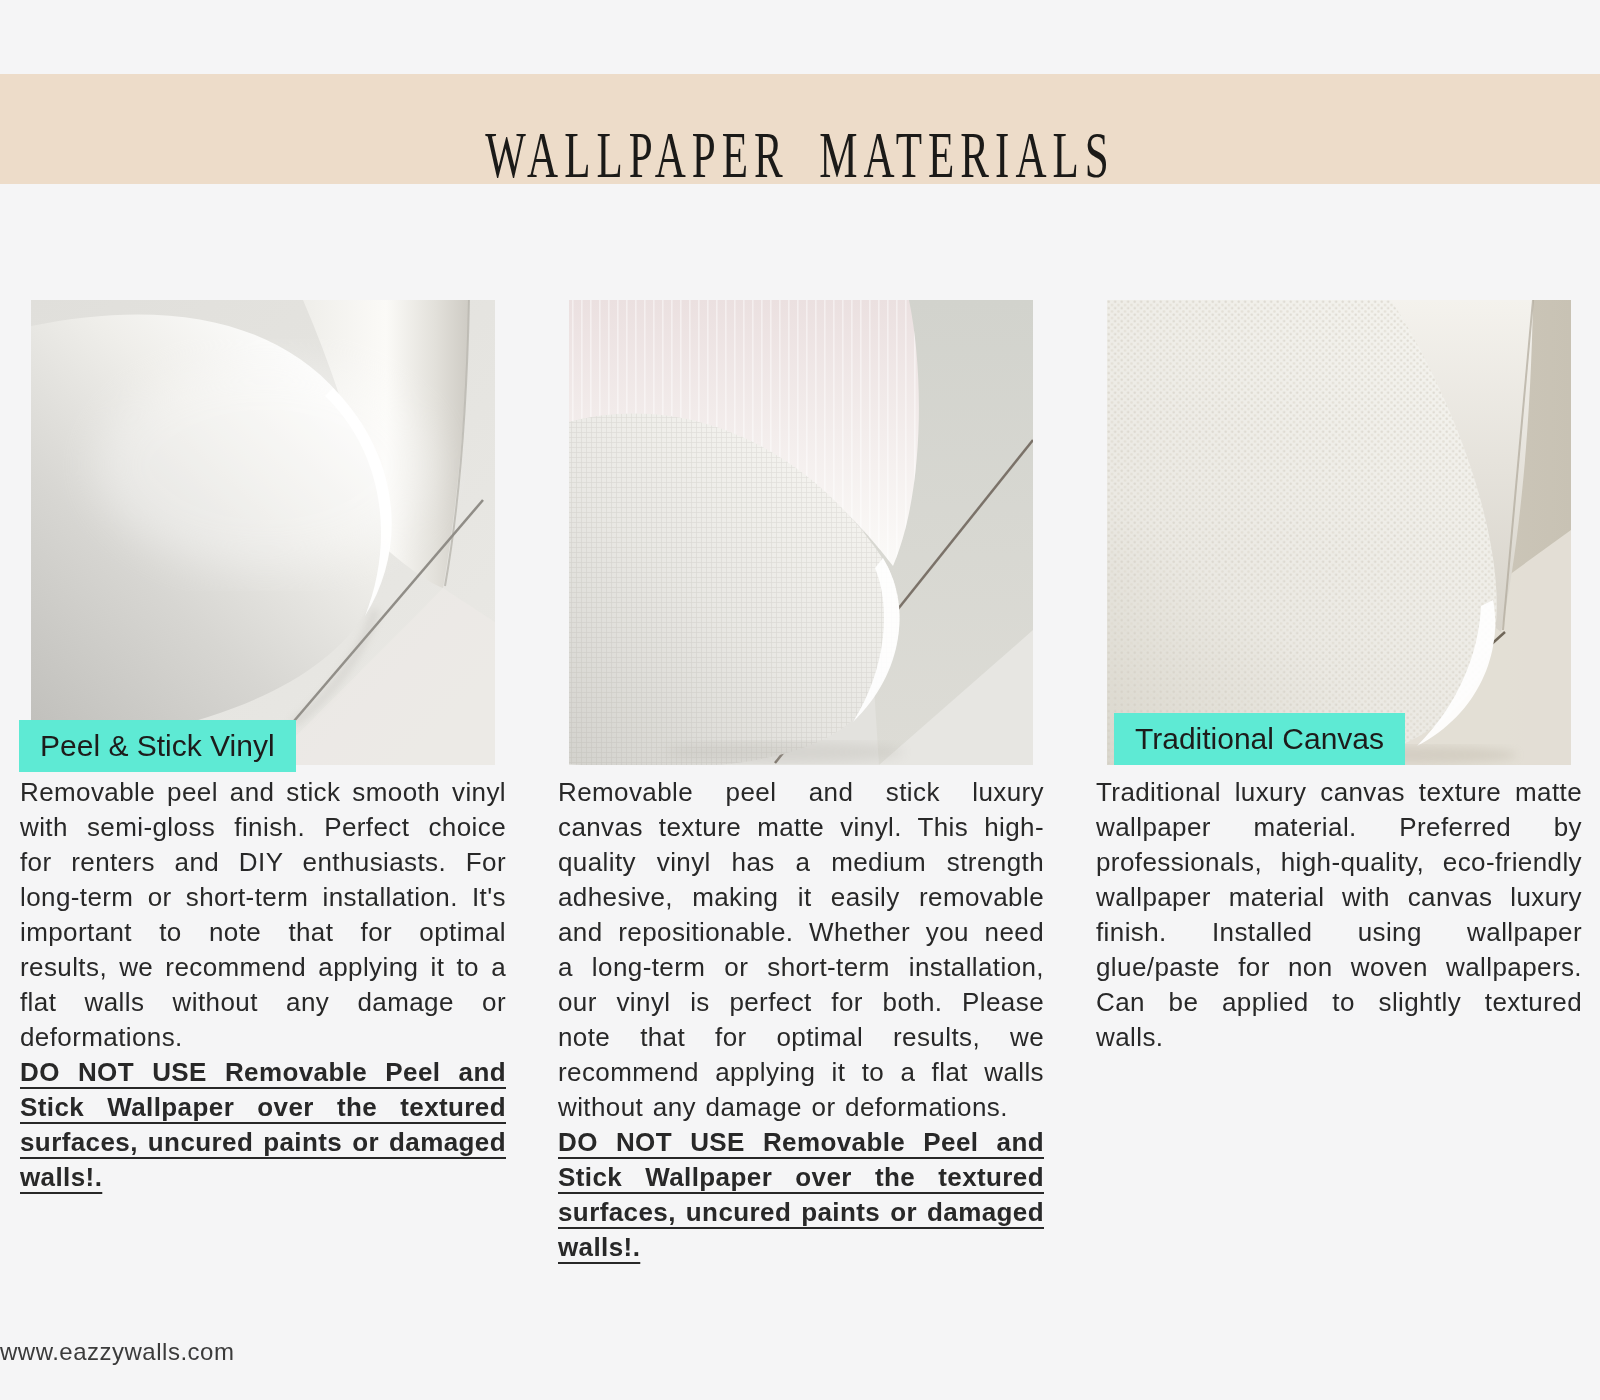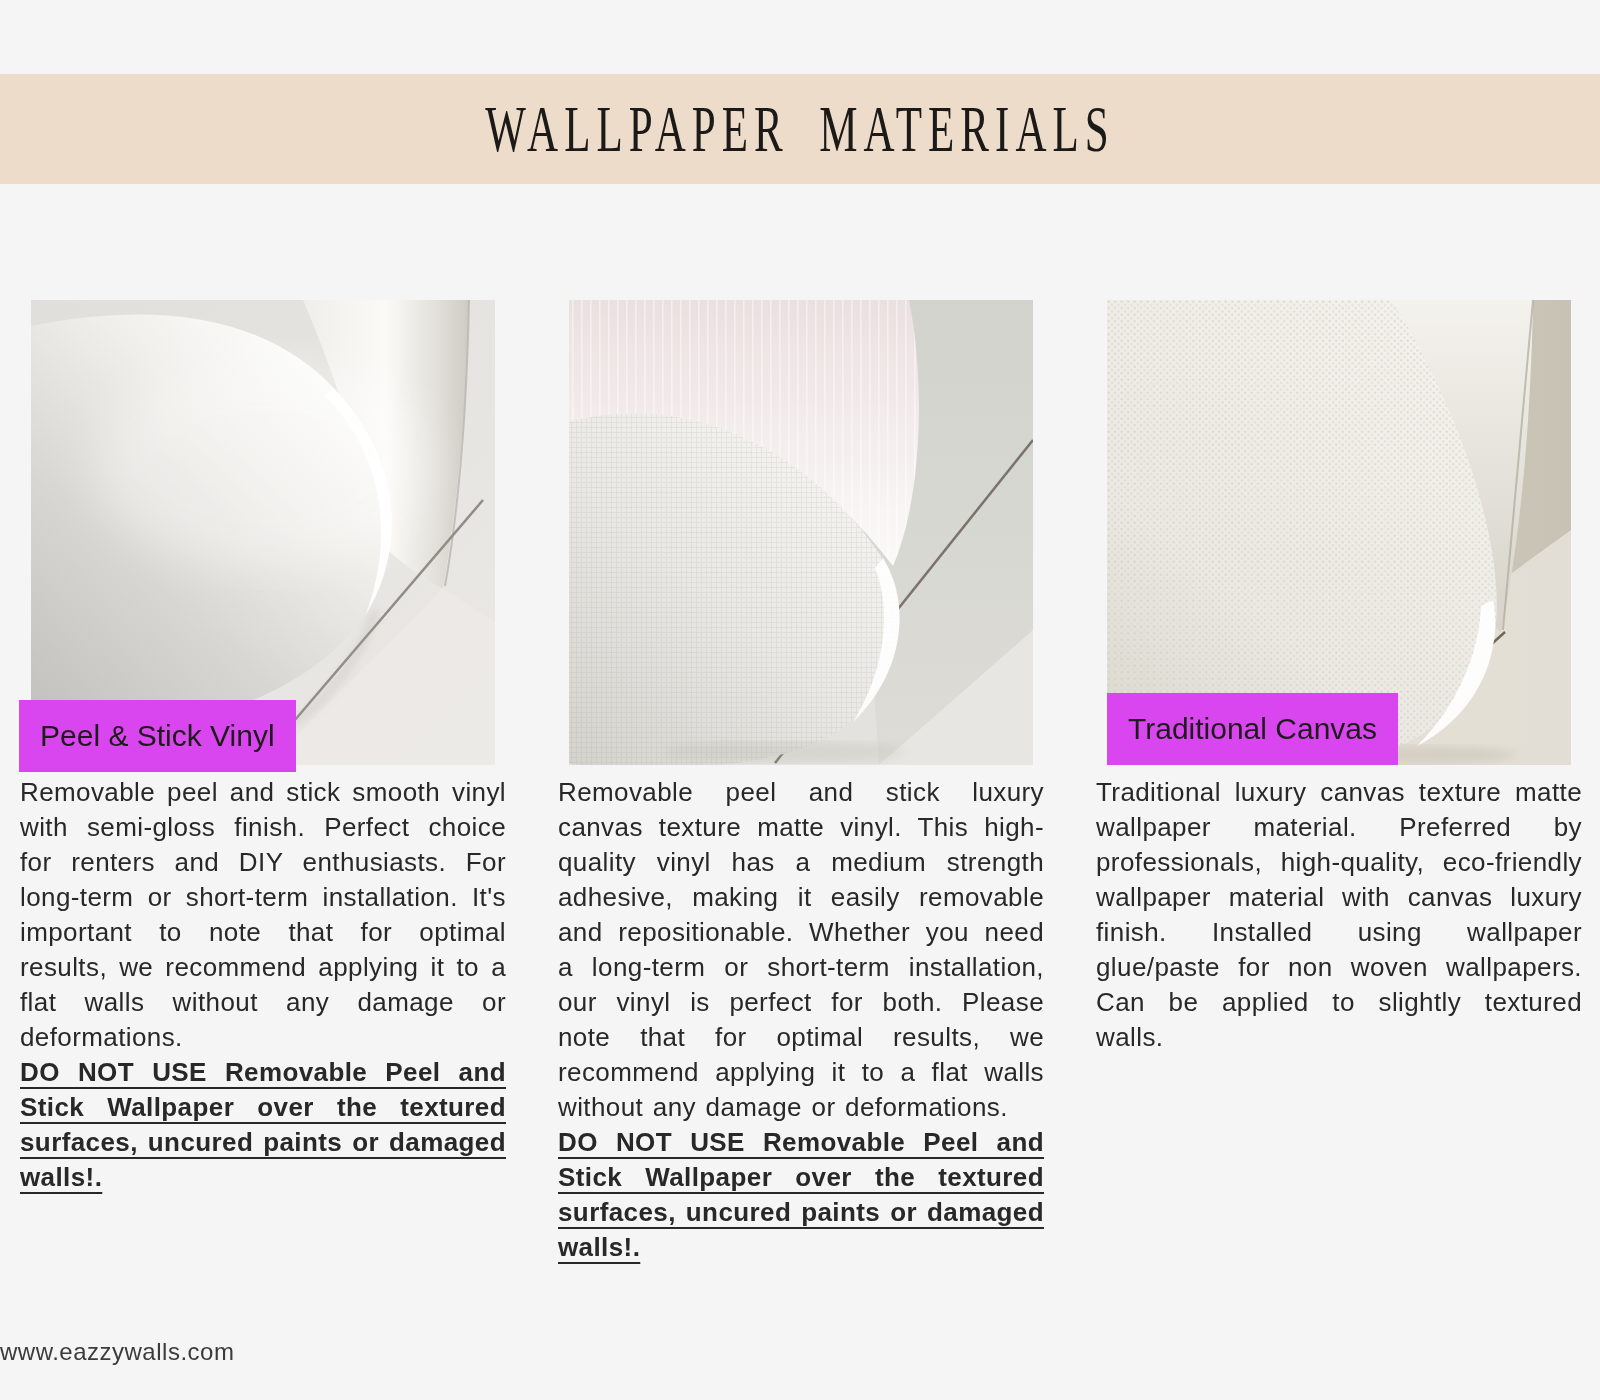--- a/index.html
+++ b/index.html
@@ -7,21 +7,21 @@
     position:relative;
     width:1600px;height:1400px;
     background:#f5f5f6;
     overflow:hidden;
     font-family:"Liberation Sans", sans-serif;
   }
   
   .banner{
     position:absolute;left:0;top:74px;width:1600px;height:110px;
     background:#eddcc9;
-    display:flex;align-items:center;justify-content:center;
+    display:flex;align-items:flex-end;justify-content:center;
   }
   .banner-title{
     display:inline-block;
     font-family:"Liberation Serif", serif;
     font-weight:500;
     font-size:50px;
     letter-spacing:7px;
     word-spacing:16px;
     color:#1b1a18;
     transform:scale(0.86,1.32);
@@ -37,29 +37,29 @@
   .card{position:relative;}
   .photo{
     position:relative;
     width:464px;height:465px;
     margin:0 auto;
   }
   .photo svg{display:block;width:464px;height:465px;}
   .material-label{
     position:absolute;
     bottom:-7px;left:-12px;
-    background:#d946ef;
+    background:#5eead4;
     color:#1d1c1b;
     font-size:30px;
     line-height:34px;
-    padding:19px 21px;
+    padding:9px 21px;
     white-space:nowrap;
   }
   .card.c2 .material-label{bottom:0;left:8px;}
-  .card.c3 .material-label{bottom:0;left:0;}
+  .card.c3 .material-label{bottom:0;left:7px;}
   .desc{
     margin:10px 0 0 0;
     font-size:26px;
     line-height:35px;
     letter-spacing:0.4px;
     word-spacing:2px;
     color:#282828;
     text-align:justify;
   }
   .warning{

